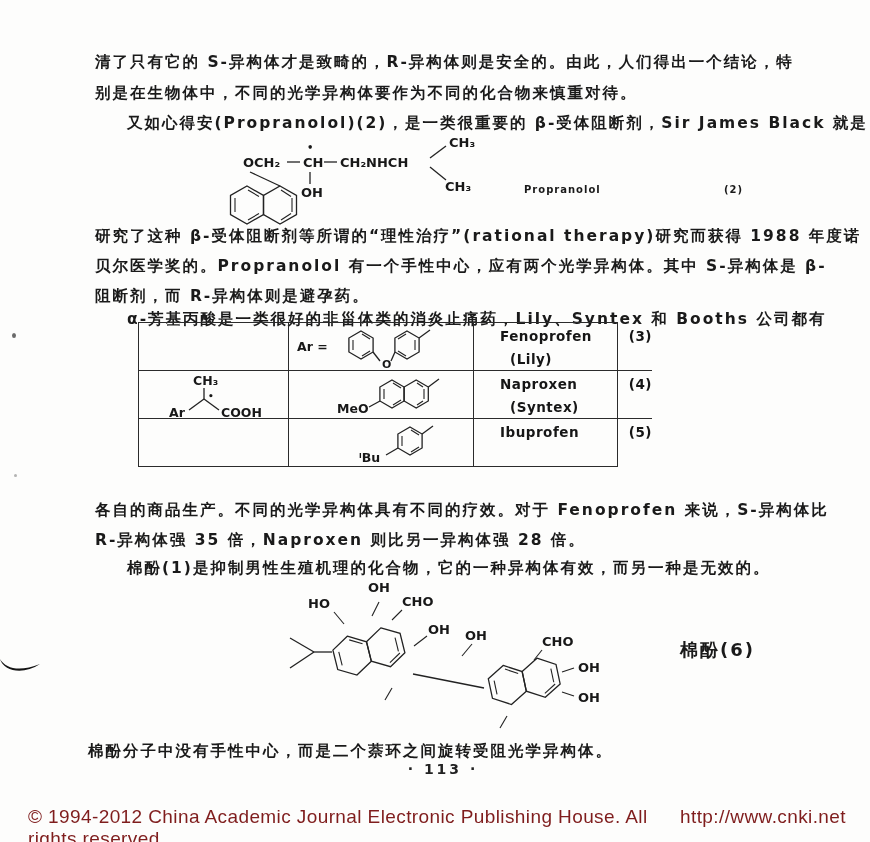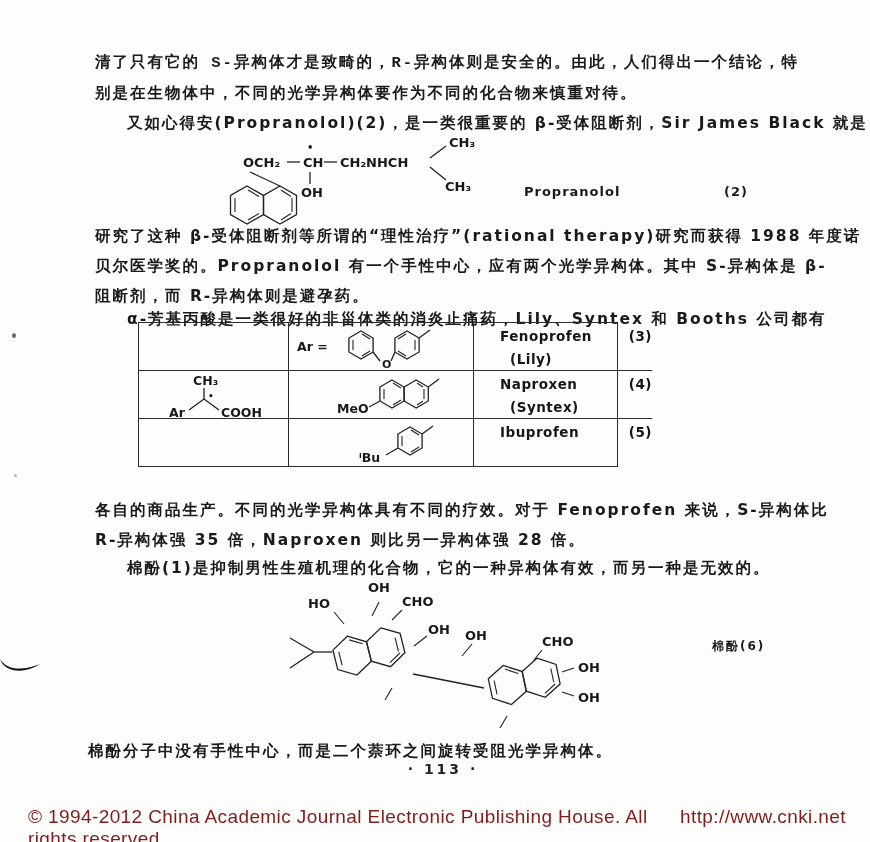--- a/index.html
+++ b/index.html
@@ -6,21 +6,21 @@
   body{
     width:870px;height:842px;position:relative;overflow:hidden;
     background:#fdfdfc;
     font-family:"DejaVu Sans","Liberation Sans",sans-serif;
     color:#161616;
   }
   .line{
     position:absolute;white-space:nowrap;
     font-size:15.5px;font-weight:700;letter-spacing:2px;color:#1a1a1a;
   }
-  .latin{font-size:13px;font-weight:700;letter-spacing:1px;}
+  .latin{font-size:10px;font-weight:700;letter-spacing:1px;}
   
   svg{position:absolute;overflow:visible;}
   svg .bond{stroke:#222;stroke-width:1.3;fill:none;}
   svg .bond2{stroke:#222;stroke-width:1.1;fill:none;}
   svg text{font-family:"DejaVu Sans","Liberation Sans",sans-serif;font-weight:700;fill:#181818;}
   
   .chem-table{
     position:absolute;left:138px;top:322px;width:480px;height:145px;
     border:1.6px solid #2b2b2b;box-sizing:border-box;
     display:grid;grid-template-columns:150px 185px auto;grid-template-rows:48px 48px auto;
@@ -40,21 +40,21 @@
     position:absolute;left:28px;top:806px;width:818px;
     display:flex;justify-content:space-between;
     font-family:Liberation Sans, sans-serif;
     font-size:19px;color:#7f1d1d;letter-spacing:0.4px;
   }
   .speck{position:absolute;background:#6a6a6a;border-radius:50%;}
 </style>
 </head>
 <body>
 
-<div class="line" style="left:95px;top:52px;font-family:Liberation Mono, monospace;">清了只有它的 S-异构体才是致畸的，R-异构体则是安全的。由此，人们得出一个结论，特</div>
+<div class="line" style="left:95px;top:52px;">清了只有它的 S-异构体才是致畸的，R-异构体则是安全的。由此，人们得出一个结论，特</div>
 <div class="line" style="left:95px;top:83px;">别是在生物体中，不同的光学异构体要作为不同的化合物来慎重对待。</div>
 <div class="line" style="left:127px;top:113px;text-align:center;">又如心得安(Propranolol)(2)，是一类很重要的 β-受体阻断剂，Sir James Black 就是</div>
 
 <svg style="left:223px;top:133px;" width="270" height="102" viewBox="0 0 270 102">
 
   <polygon class="bond" points="24,53 40.5,62.5 40.5,81.5 24,91 7.5,81.5 7.5,62.5"></polygon>
   <polygon class="bond" points="57,53 73.5,62.5 73.5,81.5 57,91 40.5,81.5 40.5,62.5"></polygon>
   <line class="bond2" x1="12" y1="65" x2="12" y2="79"></line>
   <line class="bond2" x1="25" y1="57" x2="36" y2="63.5"></line>
   <line class="bond2" x1="25" y1="87" x2="36" y2="80.5"></line>
@@ -212,21 +212,21 @@
   <line class="bond2" x1="262" y1="84" x2="270" y2="74"></line>
   <text x="270" y="70" font-size="13">CHO</text>
   <line class="bond2" x1="290" y1="96" x2="302" y2="92"></line>
   <text x="306" y="96" font-size="13">OH</text>
   <line class="bond2" x1="290" y1="116" x2="302" y2="120"></line>
   <text x="306" y="126" font-size="13">OH</text>
 
   <line class="bond2" x1="235" y1="140" x2="228" y2="152"></line>
   <line class="bond2" x1="120" y1="112" x2="113" y2="124"></line>
 </svg>
-<div class="line" style="left:680px;top:638px;font-size:12px;margin-left:32px;">棉酚(6)</div>
+<div class="line" style="left:680px;top:638px;font-size:18px;">棉酚(6)</div>
 
 <div class="line" style="left:88px;top:741px;">棉酚分子中没有手性中心，而是二个萘环之间旋转受阻光学异构体。</div>
 
 <div class="pagenum">· 113 ·</div>
 
 <svg style="left:0px;top:652px;" width="44" height="26" viewBox="0 0 44 26">
   <path d="M0,7 C6,17 20,20 40,12 C24,23 4,20 0,7 Z" fill="#141414"></path>
 </svg>
 <div class="speck" style="left:12px;top:333px;width:4px;height:5px;"></div>
 <div class="speck" style="left:14px;top:474px;width:3px;height:3px;opacity:.5;"></div>

